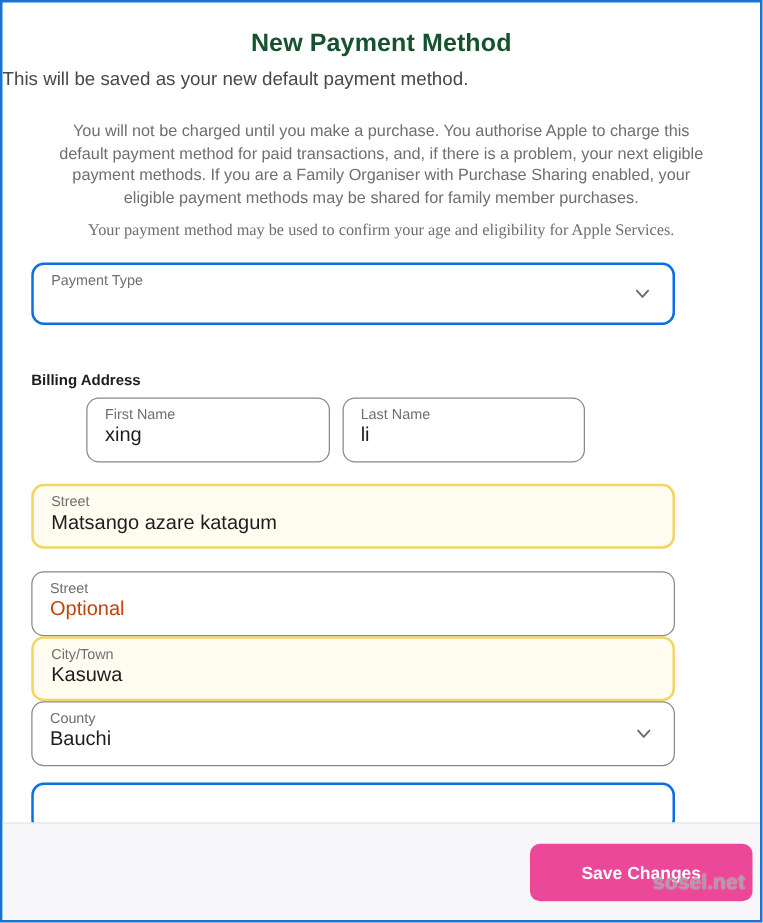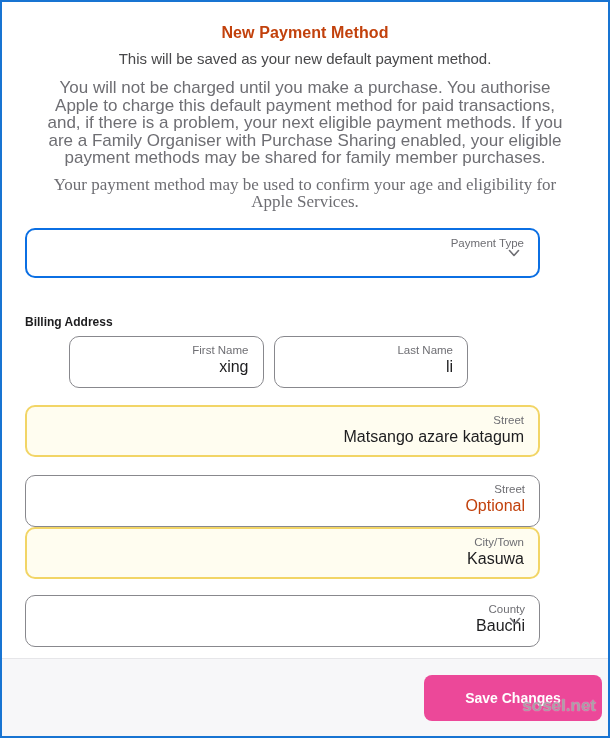--- a/index.html
+++ b/index.html
@@ -12,52 +12,51 @@
     position: relative;
     width: 610px;
     height: 738px;
     background: #ffffff;
     border: 2px solid #1874d2;
     overflow: hidden;
   }
   .page-title {
     margin-top: 22px;
     text-align: center;
-    font-size: 16px;
-    font-weight: 700;
-    color: #c2410c;
+    font-size: 20px;
+    font-weight: 700;
+    color: #14532d;
     letter-spacing: 0.1px;
   }
   .page-subtitle {
     margin-top: 8px;
-    text-align: center;
+    text-align: left;
     font-size: 15px;
     color: #48484a;
   }
   .disclaimer {
     width: 520px;
-    margin: 12px auto 0 auto;
+    margin: 24px auto 0 auto;
     text-align: center;
-    font-size: 17px;
+    font-size: 13px;
     line-height: 17.5px;
     color: #6e6e73;
   }
   .disclaimer.second { margin-top: 9px; font-family: Liberation Serif, serif; }
 
   .field {
     position: relative;
     width: 515px;
     margin-left: 23px;
     height: 50px;
     border: 1.5px solid #88888d;
     border-radius: 10px;
     background: #ffffff;
     padding: 7px 14px 0 14px;
     cursor: text;
-    text-align: right;
   }
   .field .flabel {
     display: block;
     font-size: 11.5px;
     color: #6e6e73;
     margin-bottom: 2px;
   }
   .field .fvalue {
     display: block;
     font-size: 16px;
@@ -91,21 +90,21 @@
     gap: 10px;
     width: 443px;
     margin-left: 23px;
     padding-left: 44px;
   }
   .name-row .field { width: auto; flex: 1; margin-left: 0; height: 52px; }
 
   .street-1 { margin-top: 17px; height: 52px; }
   .street-2 { margin-top: 18px; height: 52px; }
   .city     { height: 52px; }
-  .county   { margin-top: 16px; height: 52px; }
+  .county   { height: 52px; }
   .postcode-cut {
     margin-top: 13px;
     height: 40px;
     border: 2px solid #0b6fe3;
   }
 
   .footer-bar {
     position: absolute;
     left: 0;
     right: 0;

